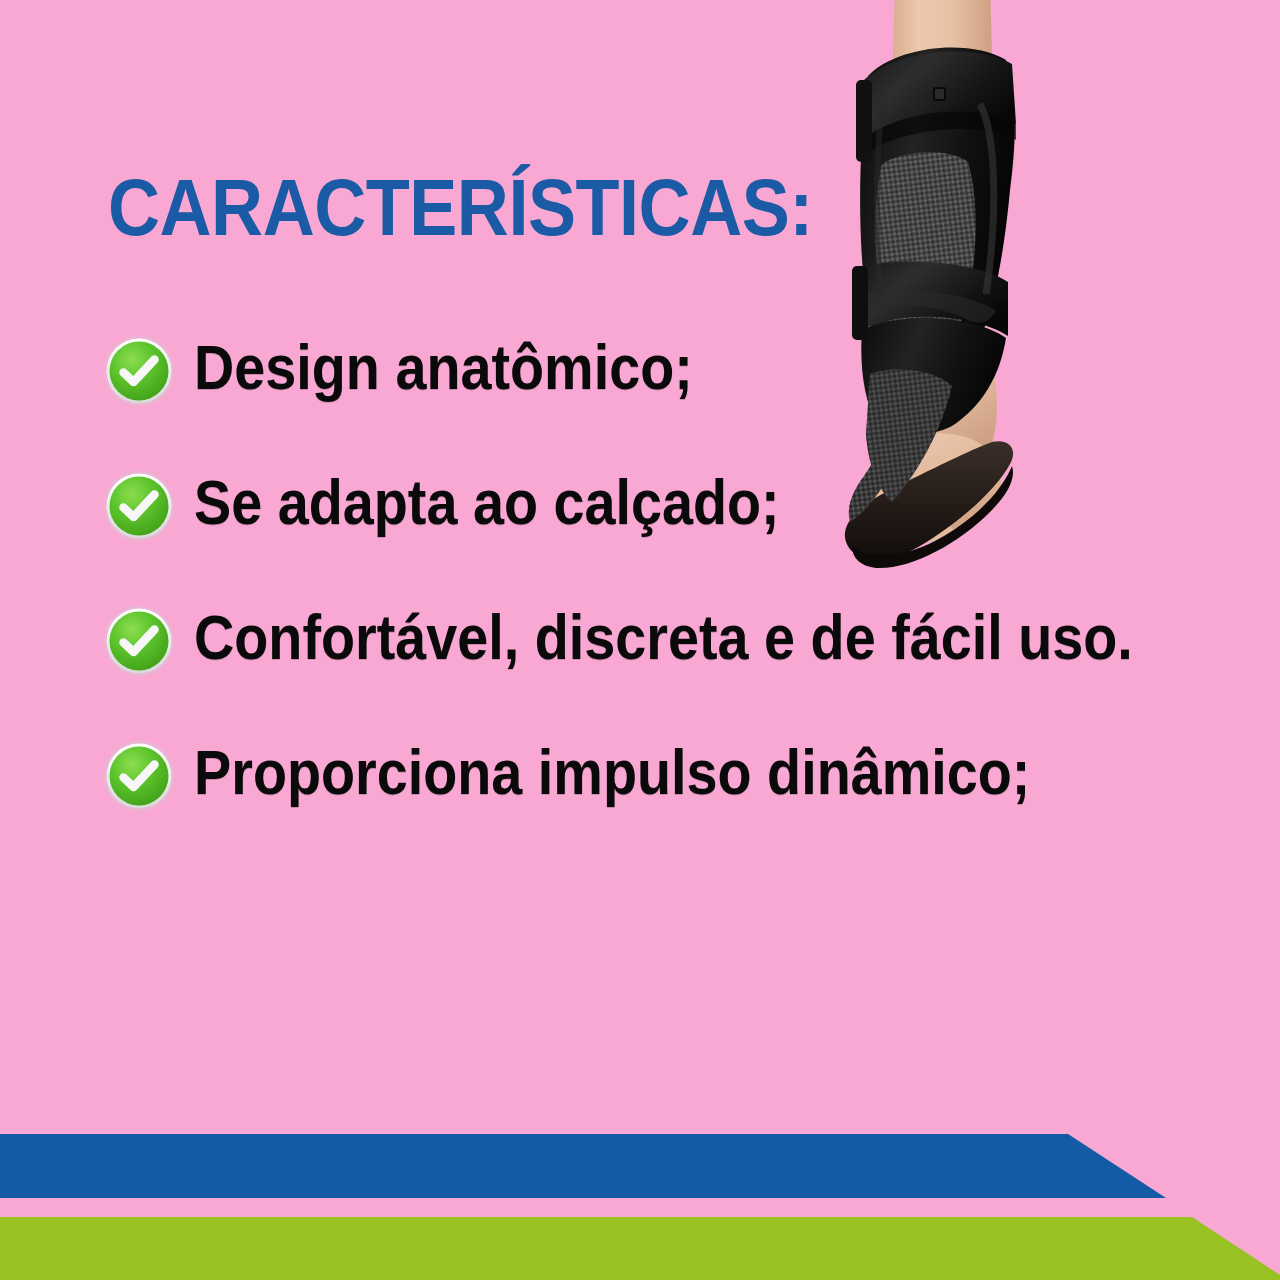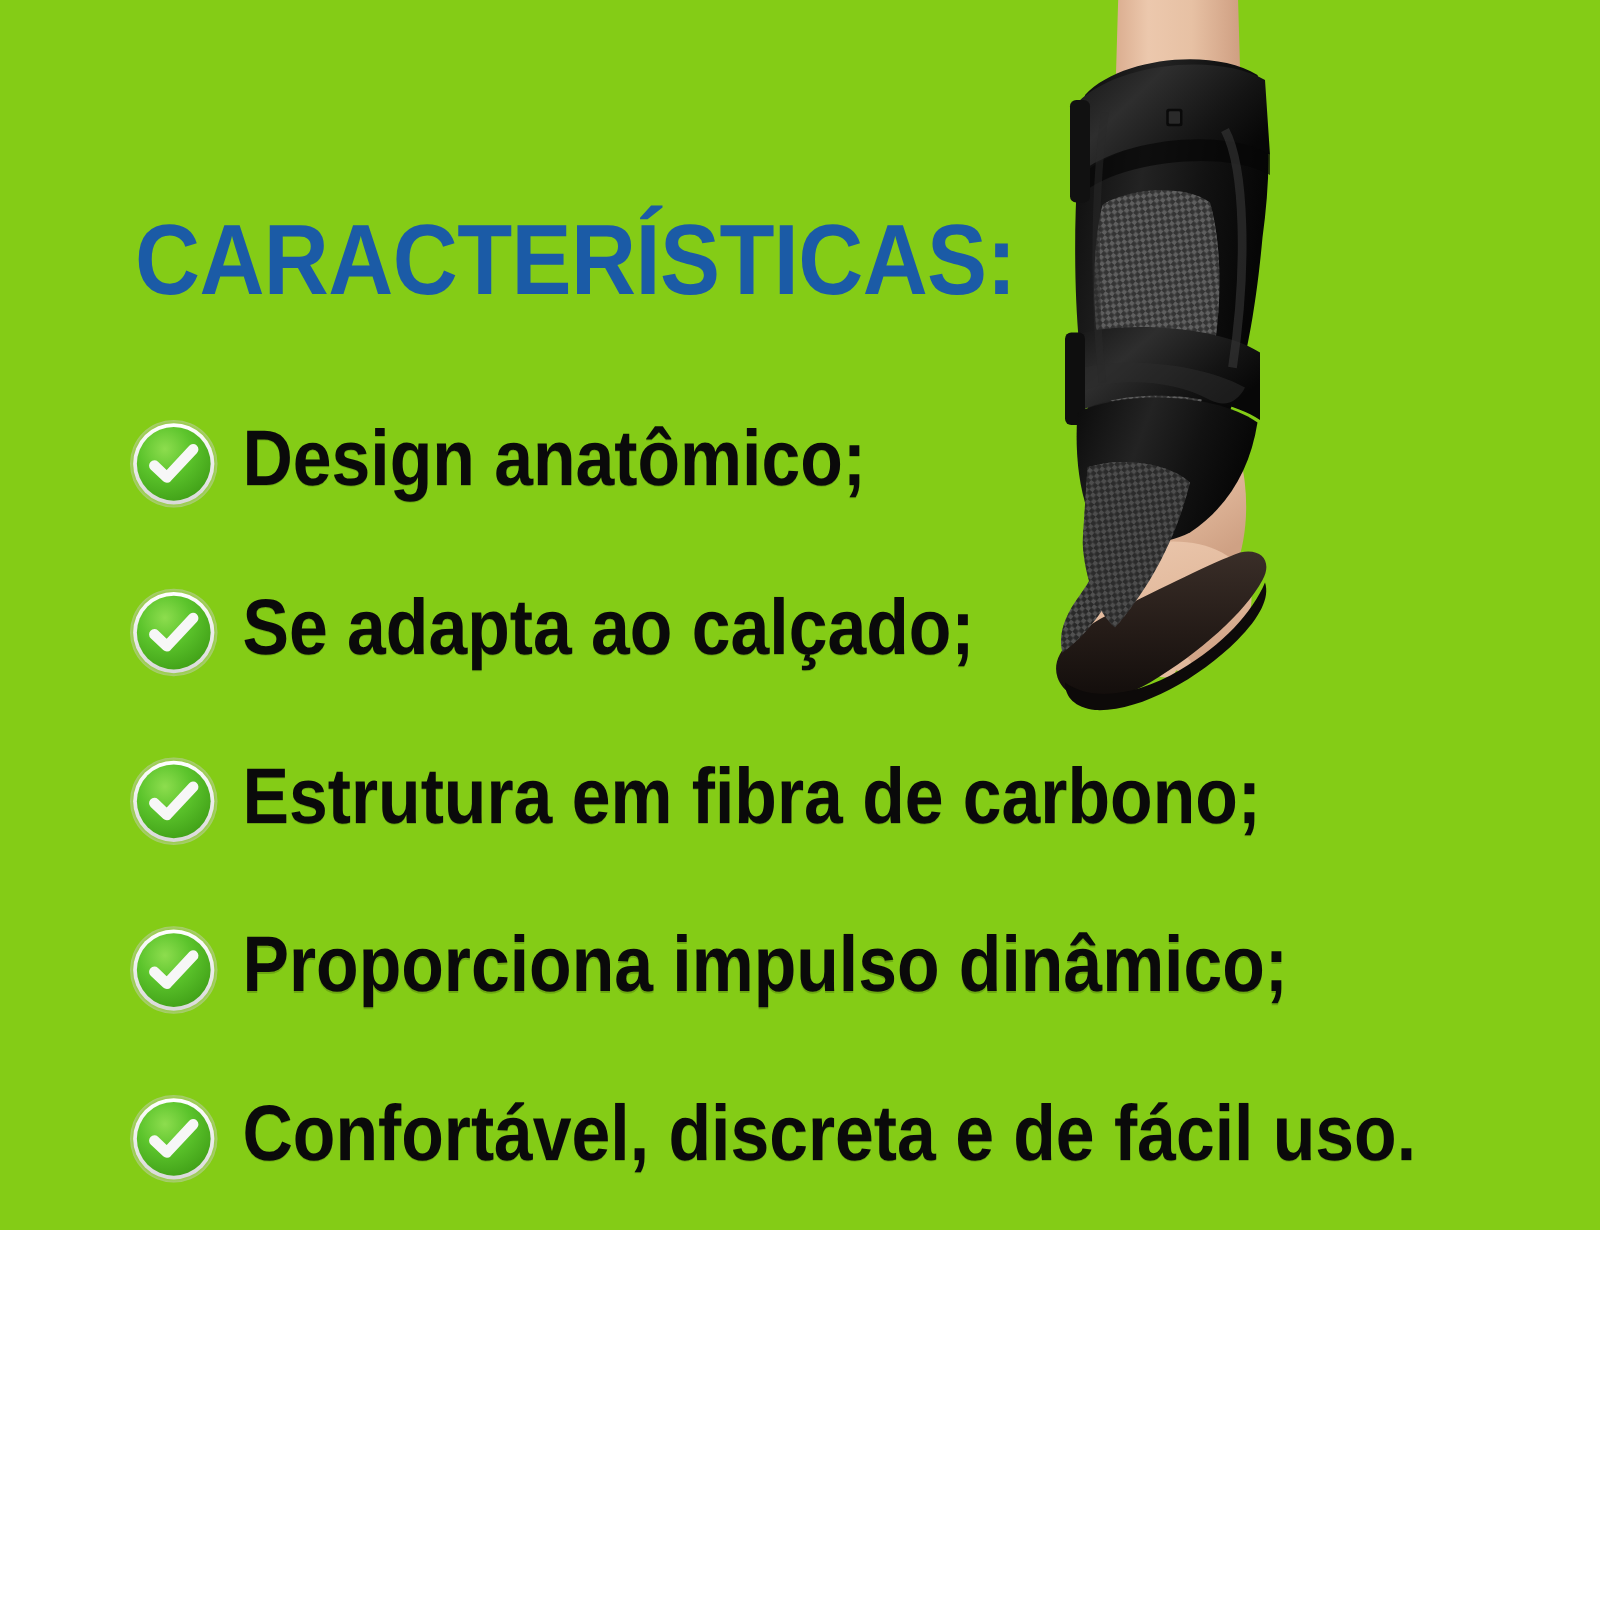--- a/index.html
+++ b/index.html
@@ -4,21 +4,21 @@
 <title>Características</title>
 <style>
   html,body{margin:0;padding:0;}
   body{
     width:1280px;height:1280px;
     background:#ffffff;
     font-family:"Liberation Sans","DejaVu Sans",sans-serif;
     overflow:hidden;
     position:relative;
   }
-  .canvas{position:relative;width:1280px;height:984px;overflow:hidden;background:#84cc16;}
+  .canvas{position:relative;width:1280px;height:1280px;overflow:hidden;background:#f9a8d4;}
 
   
   .title{
     position:absolute;left:108px;top:168px;
     font-size:80px;line-height:1;
     font-weight:700;
     letter-spacing:-0.5px;
     transform:scaleX(.90);
     transform-origin:left top;
     color:#1B5BA6;
@@ -112,54 +112,43 @@
         <svg width="66" height="66" viewBox="0 0 66 66" xmlns="http://www.w3.org/2000/svg">
           <circle cx="33" cy="33" r="32.5" fill="url(#rim1)"></circle>
           <circle cx="33" cy="33" r="29.5" fill="url(#g1)"></circle>
           <path d="M17.5 34.5 L27.5 44 L48.5 21.5" fill="none" stroke="#f7f7f7" stroke-width="8.5" stroke-linecap="round" stroke-linejoin="round"></path>
         </svg>
       </span>
       <span class="feature-text">Se adapta ao calçado;</span>
     </div>
 
 
-    <div class="feature-row">
-      <span class="check-icon">
-        <span class="halo"></span>
-        <svg width="66" height="66" viewBox="0 0 66 66" xmlns="http://www.w3.org/2000/svg">
-          <circle cx="33" cy="33" r="32.5" fill="url(#rim1)"></circle>
-          <circle cx="33" cy="33" r="29.5" fill="url(#g1)"></circle>
-          <path d="M17.5 34.5 L27.5 44 L48.5 21.5" fill="none" stroke="#f7f7f7" stroke-width="8.5" stroke-linecap="round" stroke-linejoin="round"></path>
-        </svg>
-      </span>
-      <span class="feature-text">Estrutura em fibra de carbono;</span>
+
+    <div class="feature-row">
+      <span class="check-icon">
+        <span class="halo"></span>
+        <svg width="66" height="66" viewBox="0 0 66 66" xmlns="http://www.w3.org/2000/svg">
+          <circle cx="33" cy="33" r="32.5" fill="url(#rim1)"></circle>
+          <circle cx="33" cy="33" r="29.5" fill="url(#g1)"></circle>
+          <path d="M17.5 34.5 L27.5 44 L48.5 21.5" fill="none" stroke="#f7f7f7" stroke-width="8.5" stroke-linecap="round" stroke-linejoin="round"></path>
+        </svg>
+      </span>
+      <span class="feature-text">Confortável, discreta e de fácil uso.</span>
     </div>
 
     <div class="feature-row">
       <span class="check-icon">
         <span class="halo"></span>
         <svg width="66" height="66" viewBox="0 0 66 66" xmlns="http://www.w3.org/2000/svg">
           <circle cx="33" cy="33" r="32.5" fill="url(#rim1)"></circle>
           <circle cx="33" cy="33" r="29.5" fill="url(#g1)"></circle>
           <path d="M17.5 34.5 L27.5 44 L48.5 21.5" fill="none" stroke="#f7f7f7" stroke-width="8.5" stroke-linecap="round" stroke-linejoin="round"></path>
         </svg>
       </span>
       <span class="feature-text">Proporciona impulso dinâmico;</span>
-    </div>
-
-    <div class="feature-row">
-      <span class="check-icon">
-        <span class="halo"></span>
-        <svg width="66" height="66" viewBox="0 0 66 66" xmlns="http://www.w3.org/2000/svg">
-          <circle cx="33" cy="33" r="32.5" fill="url(#rim1)"></circle>
-          <circle cx="33" cy="33" r="29.5" fill="url(#g1)"></circle>
-          <path d="M17.5 34.5 L27.5 44 L48.5 21.5" fill="none" stroke="#f7f7f7" stroke-width="8.5" stroke-linecap="round" stroke-linejoin="round"></path>
-        </svg>
-      </span>
-      <span class="feature-text">Confortável, discreta e de fácil uso.</span>
     </div>
 
   </div>
 
   <div class="product-photo">
     <svg width="250" height="628" viewBox="0 0 250 628" xmlns="http://www.w3.org/2000/svg">
       <defs>
         <linearGradient id="skin" x1="0" y1="0" x2="1" y2="0">
           <stop offset="0%" stop-color="#d9ab8d"></stop>
           <stop offset="28%" stop-color="#ecc8ad"></stop>

